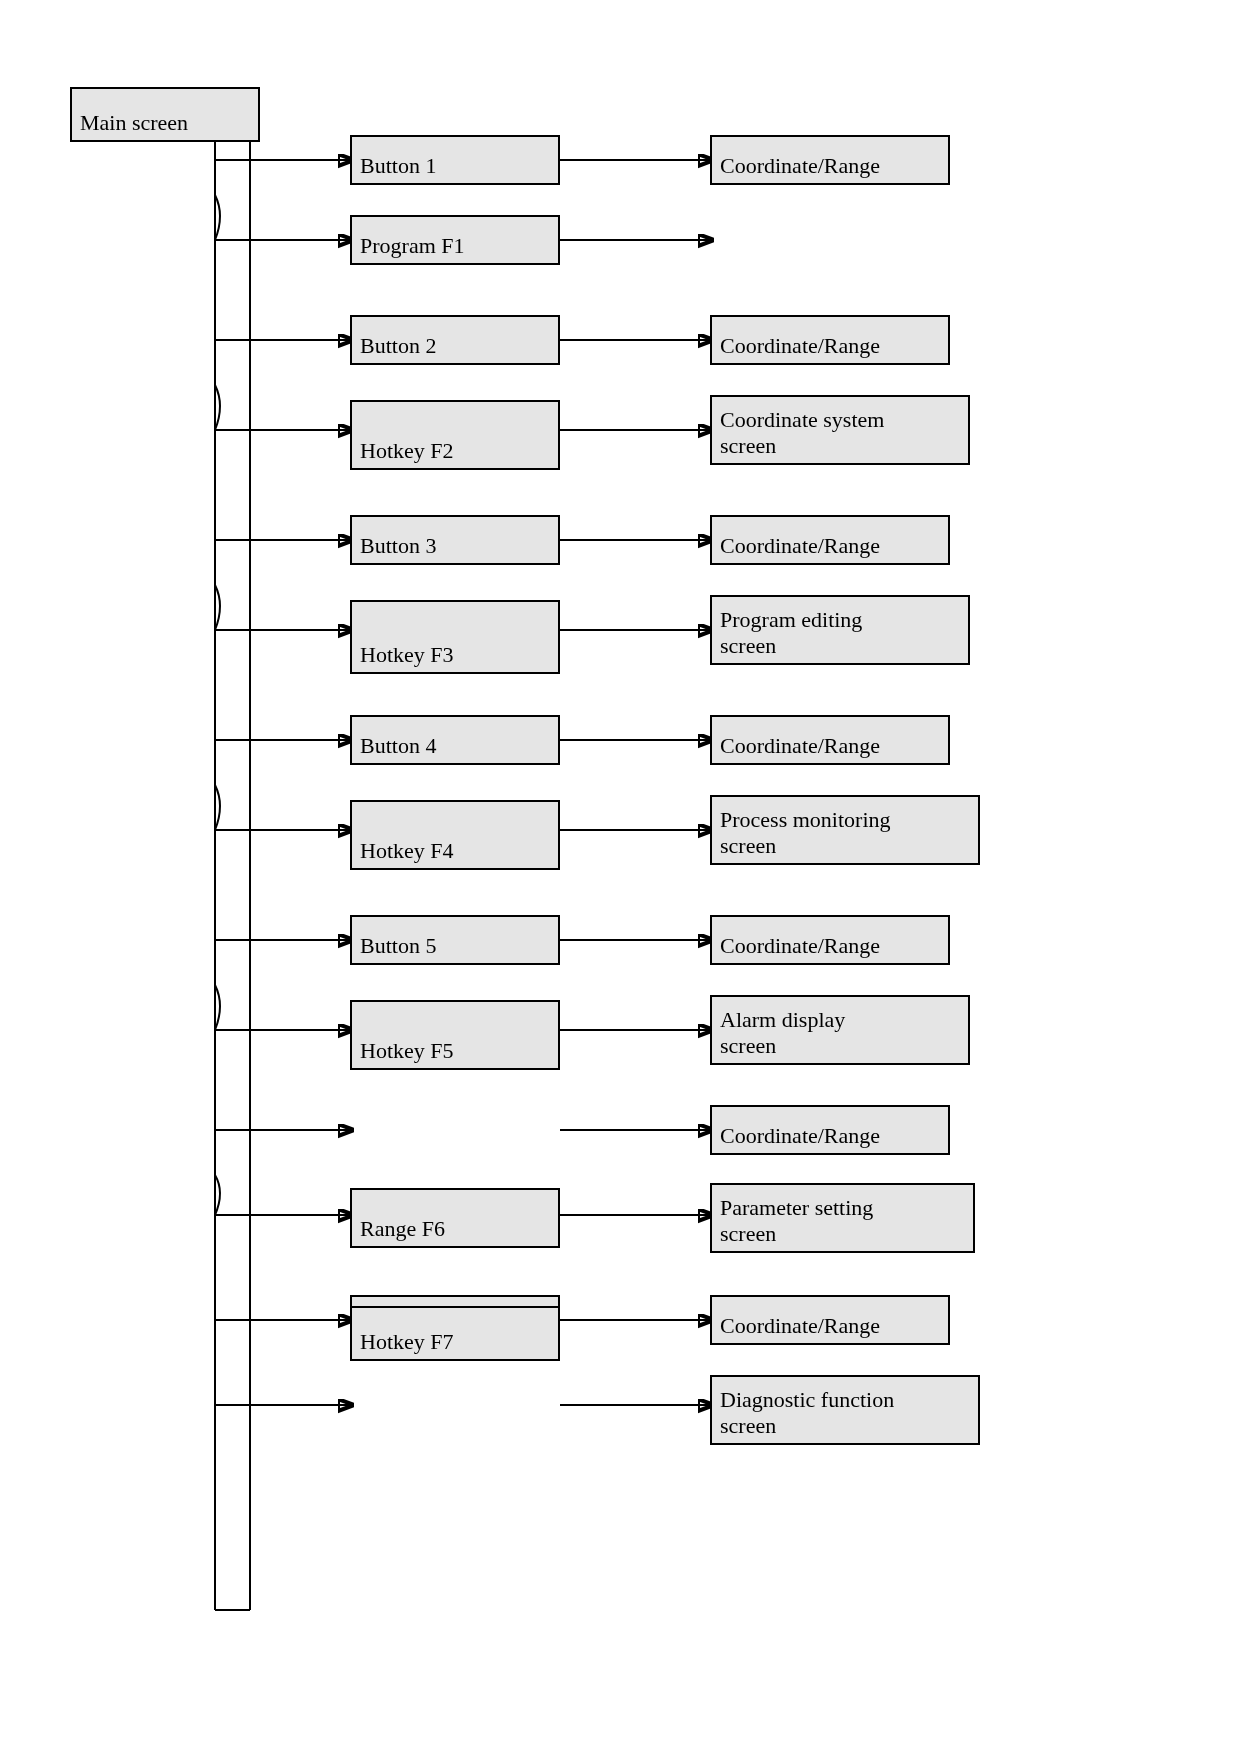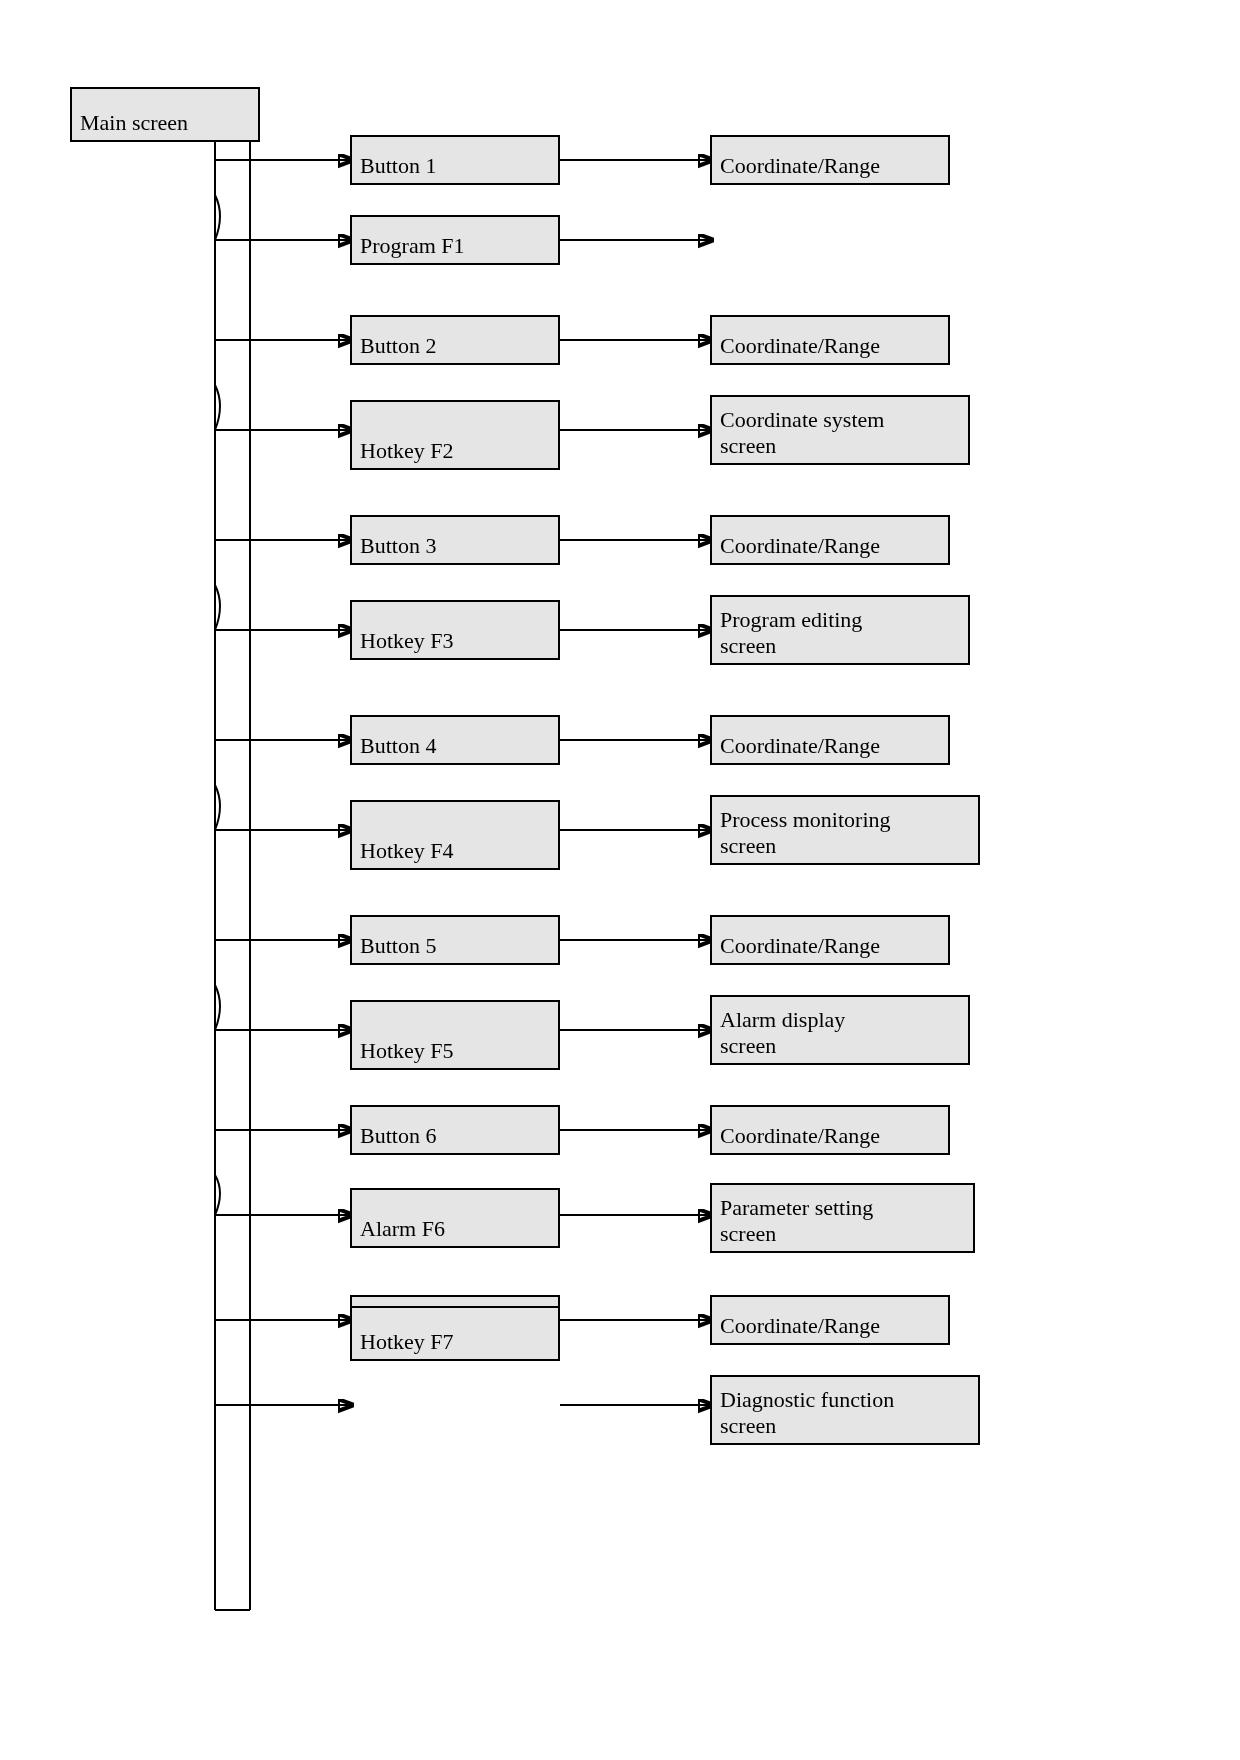--- a/index.html
+++ b/index.html
@@ -152,21 +152,21 @@
 screen</span>
   </div>
 
   <div class="box" style="left:320px; top:485px; width:210px; height:50px;">
     <span>Button 3</span>
   </div>
   <div class="box" style="left:680px; top:485px; width:240px; height:50px;">
     <span>Coordinate/Range</span>
   </div>
 
-  <div class="box" style="left:320px; top:570px; width:210px; height:60px;">
+  <div class="box" style="left:320px; top:570px; width:210px; height:74px;">
     <span>Hotkey F3</span>
   </div>
   <div class="box" style="left:680px; top:565px; width:260px; height:70px;">
     <span style="white-space:pre-line;font-family:Liberation Serif, serif;">Program editing
 screen</span>
   </div>
 
   <div class="box" style="left:320px; top:685px; width:210px; height:50px;">
     <span>Button 4</span>
   </div>
@@ -190,29 +190,26 @@
   </div>
 
   <div class="box" style="left:320px; top:970px; width:210px; height:70px;">
     <span>Hotkey F5</span>
   </div>
   <div class="box" style="left:680px; top:965px; width:260px; height:70px;">
     <span style="white-space:pre-line;">Alarm display
 screen</span>
   </div>
 
-  <div class="box" style="left:320px; top:1075px; width:210px; height:50px;">
-    <span>Button 6</span>
-  </div>
   <div class="box" style="left:680px; top:1075px; width:240px; height:50px;">
     <span>Coordinate/Range</span>
   </div>
 
   <div class="box" style="left:320px; top:1158px; width:210px; height:60px;">
-    <span>Alarm F6</span>
+    <span>Range F6</span>
   </div>
   <div class="box" style="left:680px; top:1153px; width:265px; height:70px;">
     <span style="white-space:pre-line;">Parameter setting
 screen</span>
   </div>
 
   <div class="box" style="left:320px; top:1265px; width:210px; height:50px;">
     <span>Button 7</span>
   </div>
   <div class="box" style="left:680px; top:1265px; width:240px; height:50px;">

